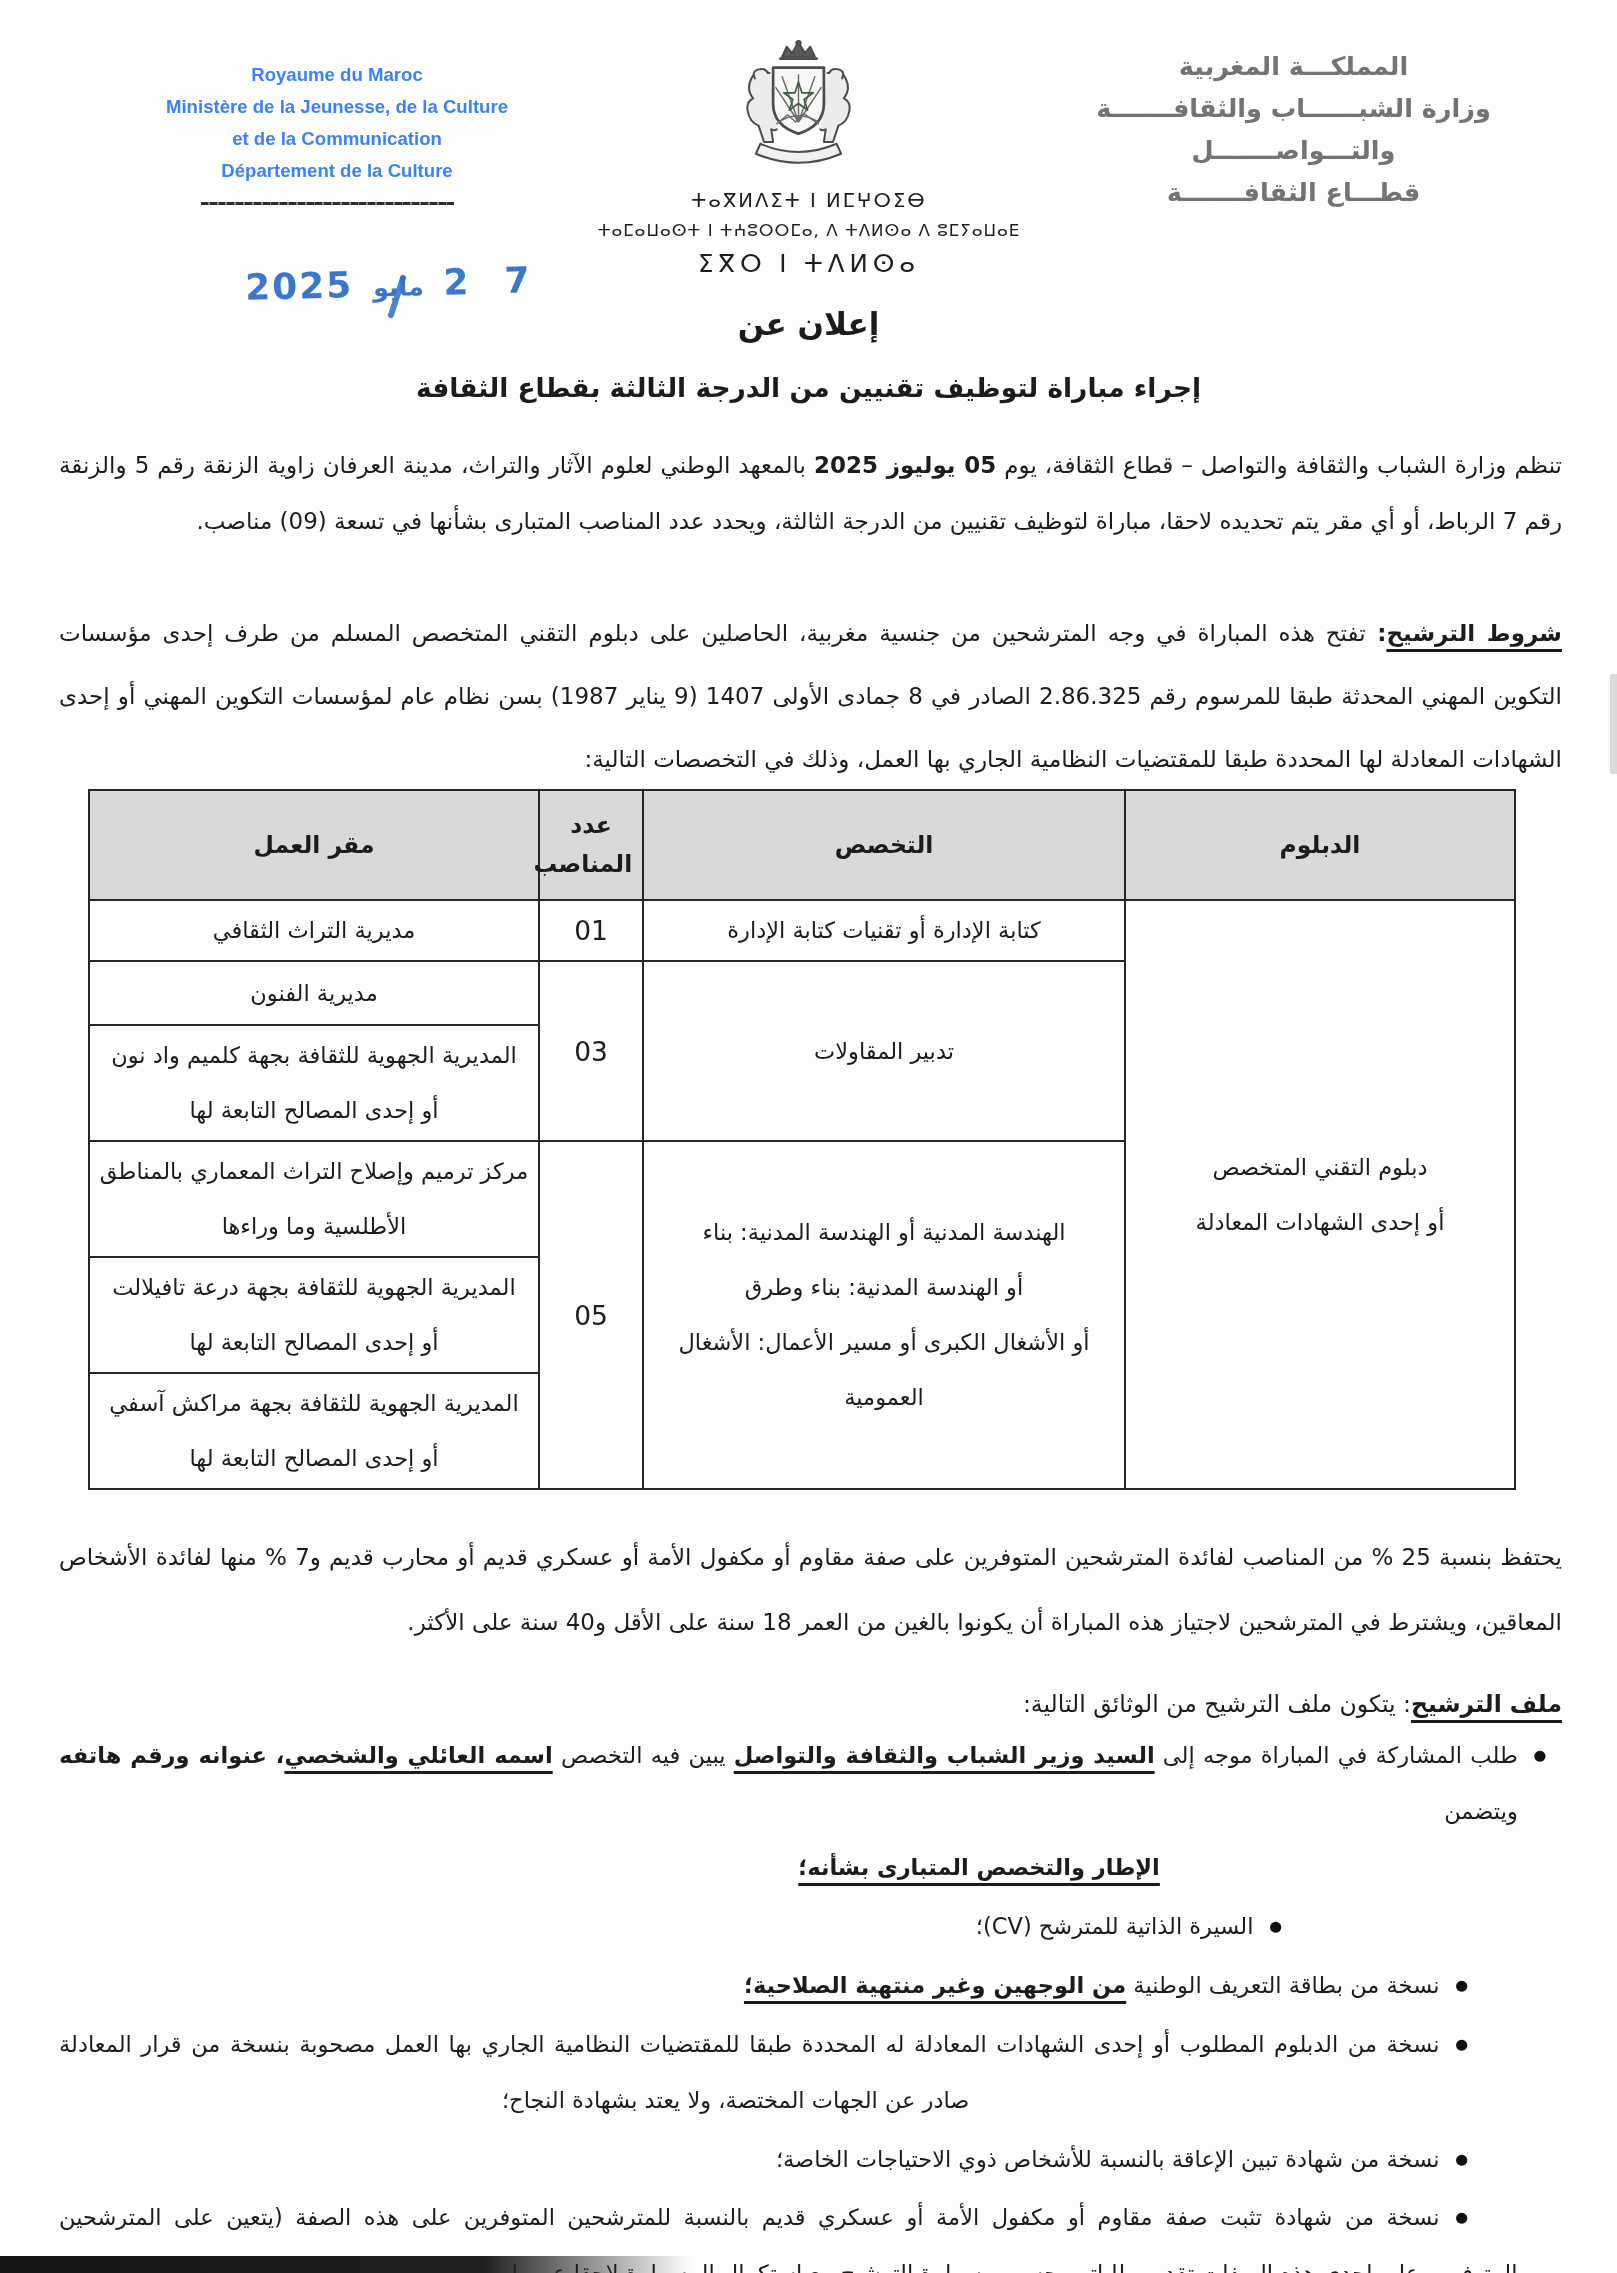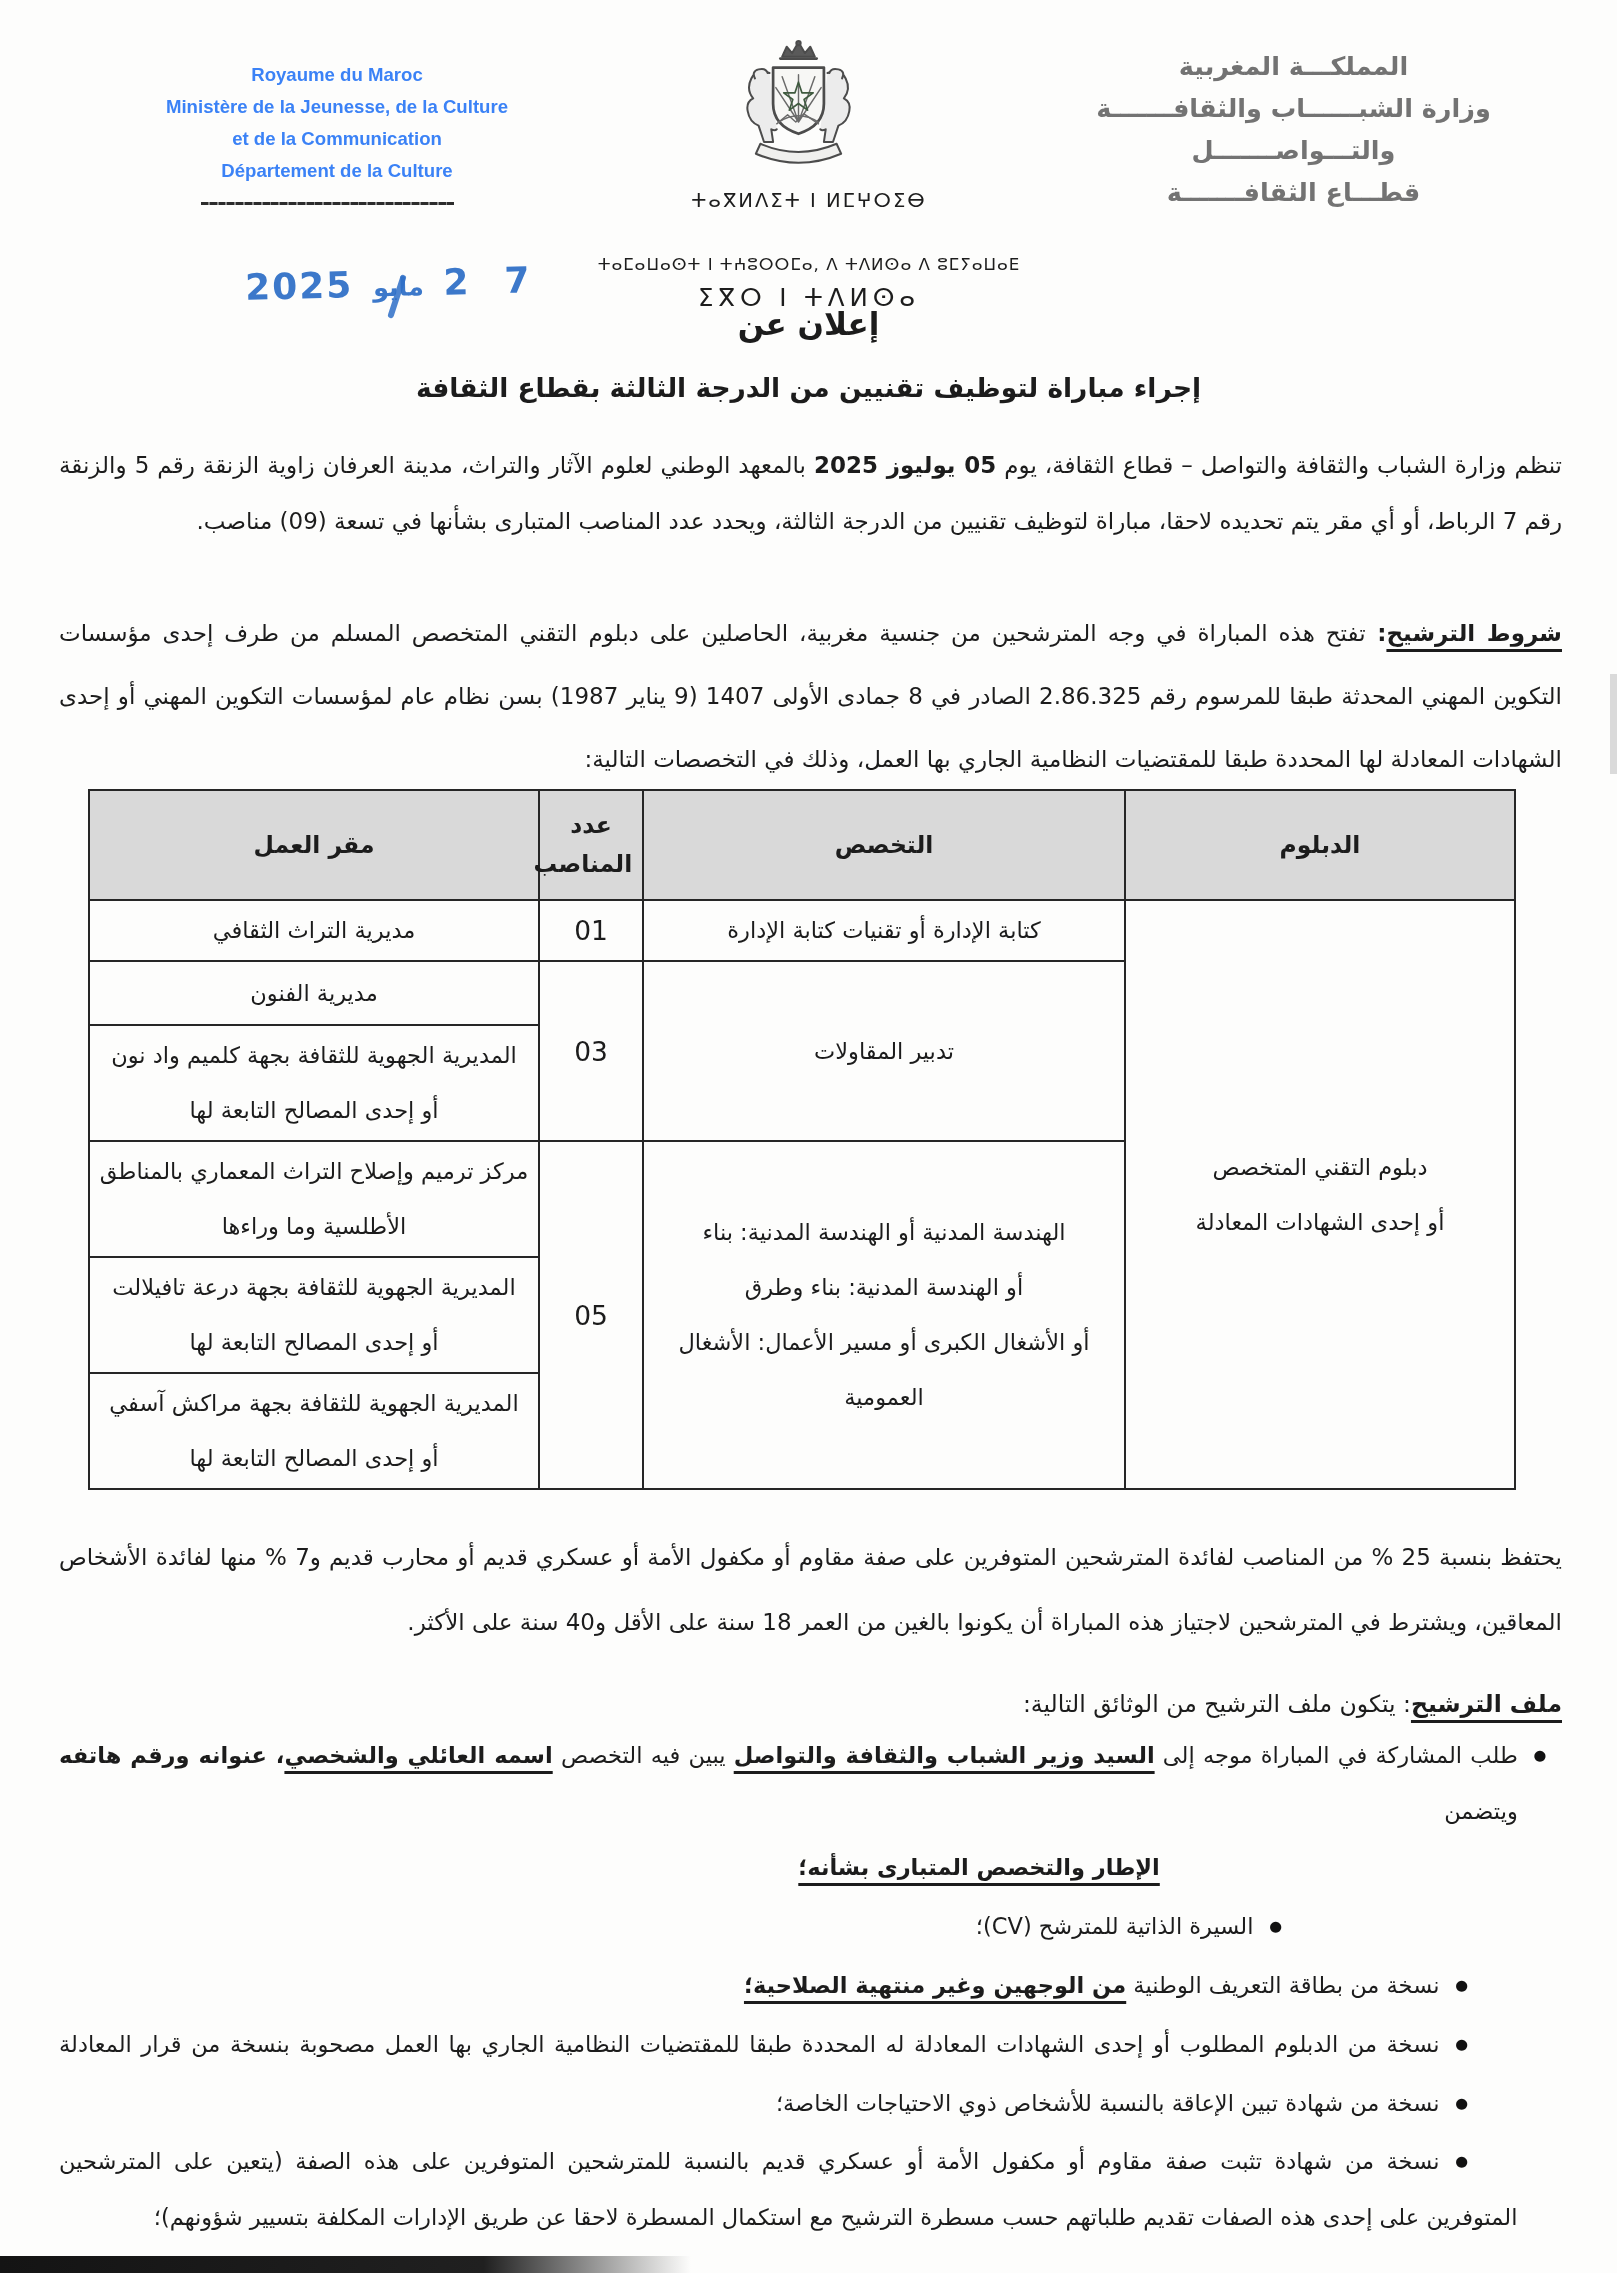--- a/index.html
+++ b/index.html
@@ -14,21 +14,21 @@
   .hdr-fr{left:145px;top:59px;width:384px;text-align:center;
           font-family:"Liberation Sans",sans-serif;font-size:18.6px;font-weight:bold;
           line-height:32px;color:#3b82f6;}
   .hdr-fr-rule{left:201px;top:202px;width:253px;height:2.9px;
           background:repeating-linear-gradient(90deg,#2c2c2c 0 6.9px,#8a8a8a 6.9px 8.8px);}
   .hdr-ar{right:98px;top:45px;width:451px;direction:rtl;text-align:center;
           font-size:25.5px;font-weight:bold;line-height:42px;color:#737373;}
   .logo-wrap{left:735px;top:33px;width:127px;height:149px;}
   .tifinagh{left:554px;top:186px;width:510px;text-align:center;color:#1d1d1d;}
   .tif1{font-size:19.6px;letter-spacing:2px;line-height:29px;}
-  .tif2{font-size:16.7px;letter-spacing:1px;line-height:30px;margin-top:34px;}
+  .tif2{font-size:16.7px;letter-spacing:1px;line-height:30px;}
   .tif3{font-size:24.5px;letter-spacing:4.9px;line-height:37px;}
 
   
   .stamp{left:245px;top:263px;display:flex;align-items:baseline;gap:19.6px;
          color:#2e6fc7;transform:rotate(-1.5deg);opacity:.93;}
   .stamp .yr{font-size:36px;font-weight:bold;letter-spacing:2px;}
   .stamp .mo{font-size:25.5px;font-weight:bold;}
   .stamp .dy{font-size:36px;font-weight:bold;letter-spacing:11.8px;}
   .blue-slash{left:394px;top:274px;width:5.9px;height:45px;background:#2e6fc7;
          transform:rotate(18deg);border-radius:2.9px;opacity:.85;}
@@ -216,20 +216,21 @@
       <span class="dot">●</span>
       <div class="btext">
         <div><span>نسخة من بطاقة التعريف الوطنية </span><span class="b u">من الوجهين وغير منتهية الصلاحية؛</span></div>
       </div>
     </div>
 
     <div class="bitem lv1">
       <span class="dot">●</span>
       <div class="btext">
         <div class="just"><span>نسخة من الدبلوم المطلوب أو إحدى الشهادات المعادلة له المحددة طبقا للمقتضيات النظامية الجاري بها العمل مصحوبة بنسخة من قرار المعادلة</span></div>
+        <div class="ind480"><span>صادر عن الجهات المختصة، ولا يعتد بشهادة النجاح؛</span></div>
       </div>
     </div>
 
     <div class="bitem lv1">
       <span class="dot">●</span>
       <div class="btext">
         <div><span>نسخة من شهادة تبين الإعاقة بالنسبة للأشخاص ذوي الاحتياجات الخاصة؛</span></div>
       </div>
     </div>
 

